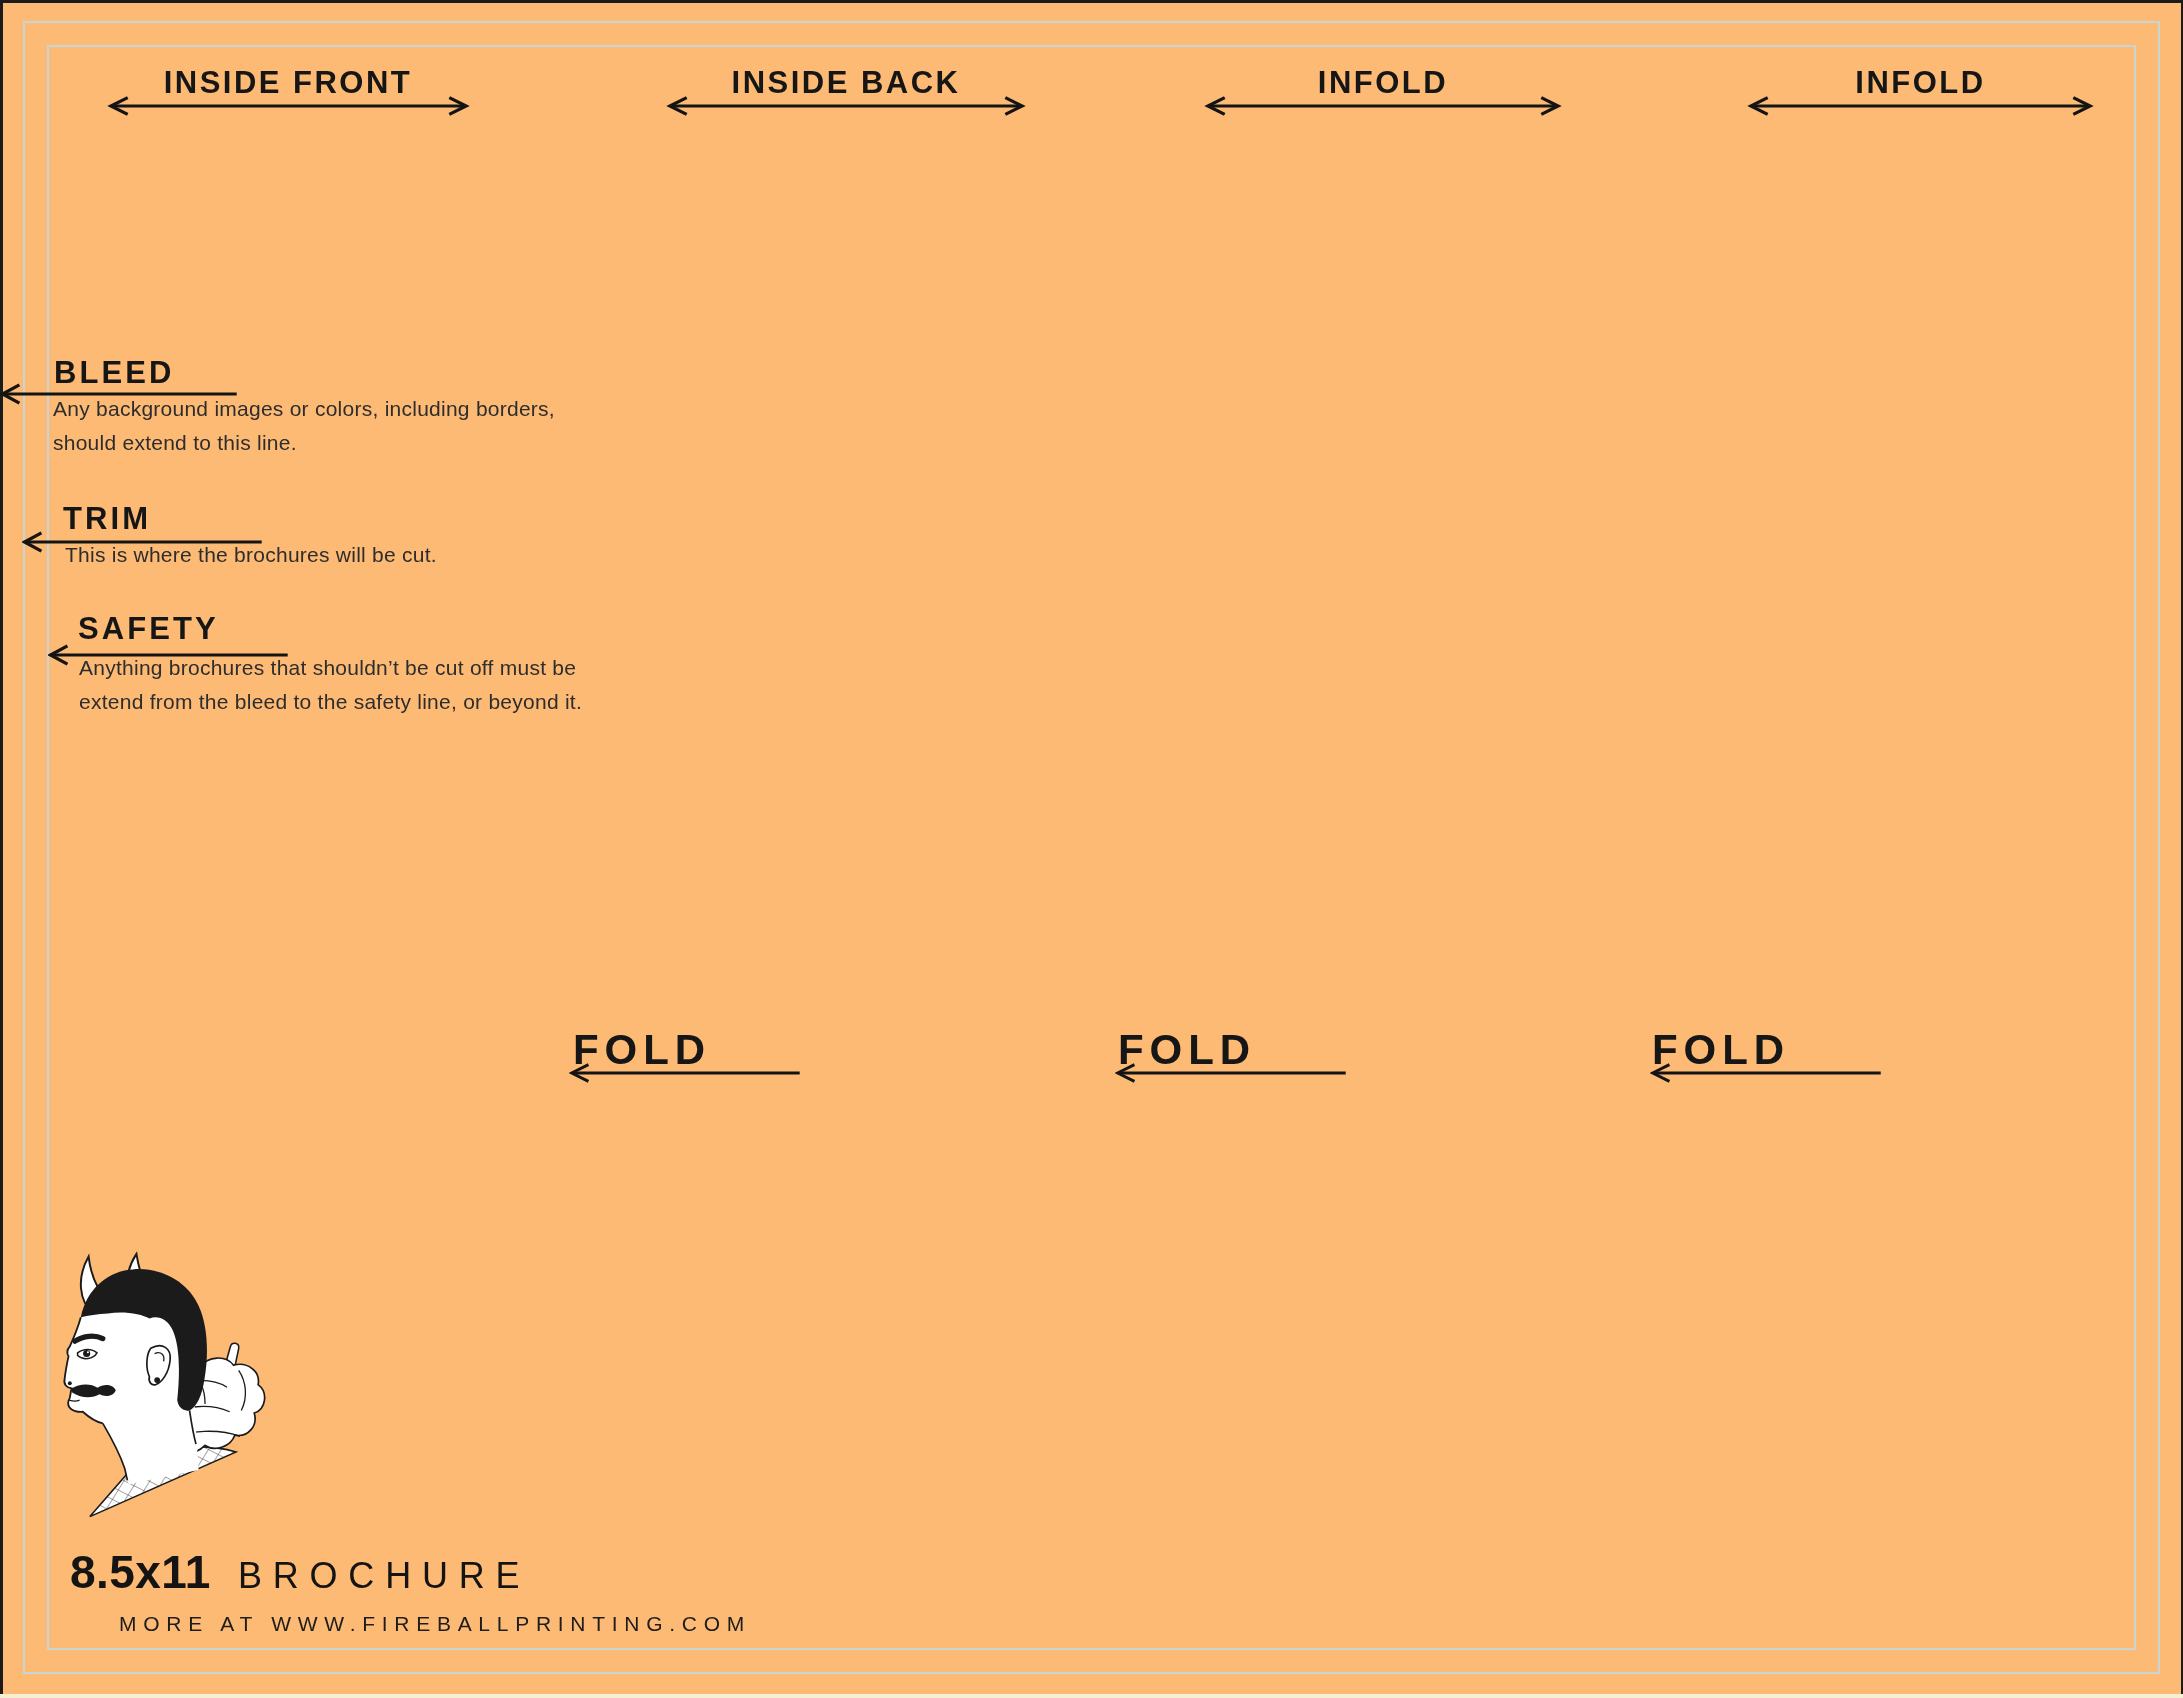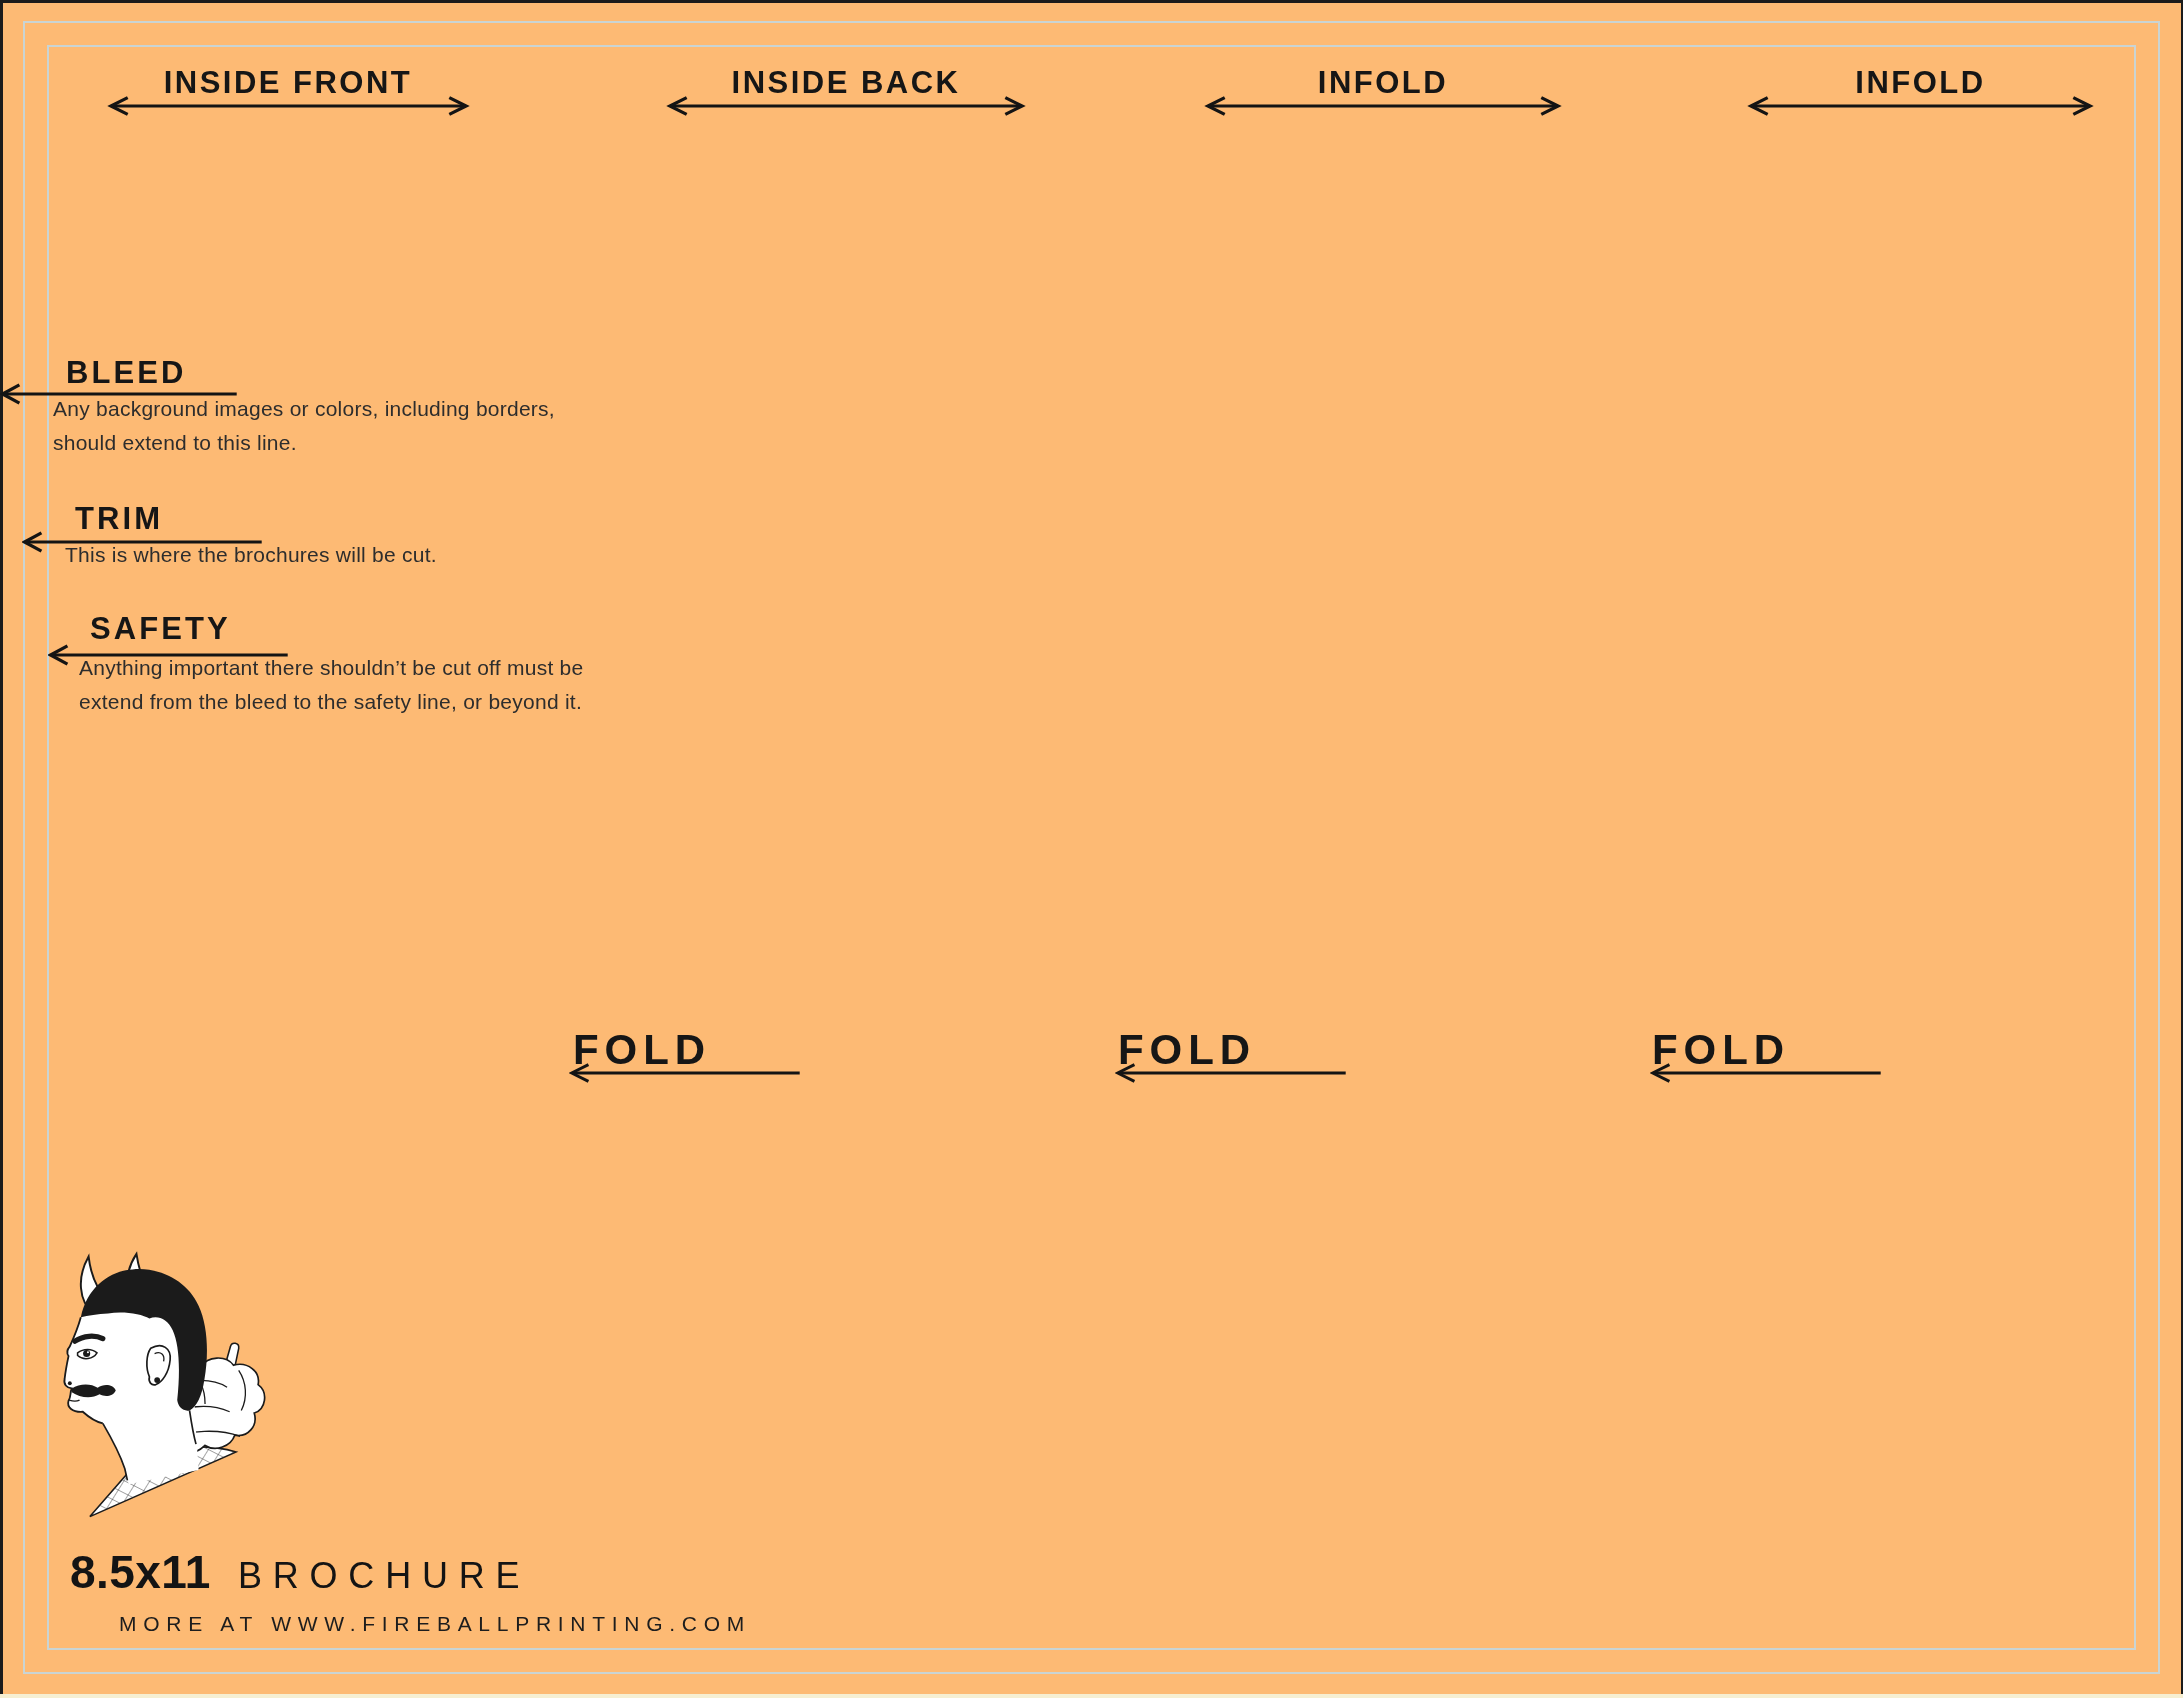--- a/index.html
+++ b/index.html
@@ -8,21 +8,21 @@
   .abs{position:absolute;}
   
   .edge{background:#1b1b1b;}
   .edge-bottom{background:#f6efd2;}
   
   .guide-rect{border:2.6px solid #c9d4d4;box-sizing:border-box;background:transparent;}
   
   .panel-label{font-weight:700;font-size:31px;line-height:31px;letter-spacing:.08em;
                color:#161616;text-align:center;white-space:nowrap;}
   .guide-title{font-weight:700;font-size:31px;line-height:31px;letter-spacing:.10em;
-               color:#161616;white-space:nowrap;margin-left:12px;}
+               color:#161616;white-space:nowrap;}
   .guide-text{font-weight:400;font-size:21px;line-height:34px;letter-spacing:.012em;
               color:#2d2d2d;white-space:nowrap;}
   .fold-label{font-weight:700;font-size:42px;line-height:31px;letter-spacing:.14em;
               color:#161616;text-align:center;white-space:nowrap;}
   .big-title{white-space:nowrap;color:#141414;}
   .big-title .size{font-weight:700;font-size:46px;letter-spacing:.01em;}
   .big-title .product{font-weight:400;font-size:36px;letter-spacing:.30em;margin-left:27px;}
   .tagline{font-weight:400;font-size:21px;letter-spacing:.32em;color:#1d1d1d;white-space:nowrap;margin-left:45px;}
   svg{display:block;}
 </style>
@@ -85,21 +85,21 @@
   <div class="abs guide-text" style="left:65px;top:538px;">
     <div>This is where the brochures will be cut.</div>
   </div>
 
   <div class="abs guide-title" style="left:78px;top:613px;">SAFETY</div>
   <svg class="abs" style="left:48px;top:642px;" width="241" height="26" viewBox="0 0 372 40">
     <line x1="6" y1="20" x2="370" y2="20" stroke="#141414" stroke-width="5"></line>
     <path d="M 30 6 L 4 20 L 30 34" fill="none" stroke="#141414" stroke-width="5"></path>
   </svg>
   <div class="abs guide-text" style="left:79px;top:651px;">
-    <div>Anything important there shouldn’t be cut off must be</div>
+    <div>Anything brochures that shouldn’t be cut off must be</div>
     <div>extend from the bleed to the safety line, or beyond it.</div>
   </div>
 
   <div class="abs fold-label" style="left:545px;top:1034px;width:194px;">FOLD</div>
   <svg class="abs" style="left:569px;top:1060px;" width="232" height="26" viewBox="0 0 358 40">
     <line x1="6" y1="20" x2="356" y2="20" stroke="#141414" stroke-width="4.5"></line>
     <path d="M 30 7 L 4 20 L 30 33" fill="none" stroke="#141414" stroke-width="4.5"></path>
   </svg>
 
   <div class="abs fold-label" style="left:1090px;top:1034px;width:194px;">FOLD</div>

